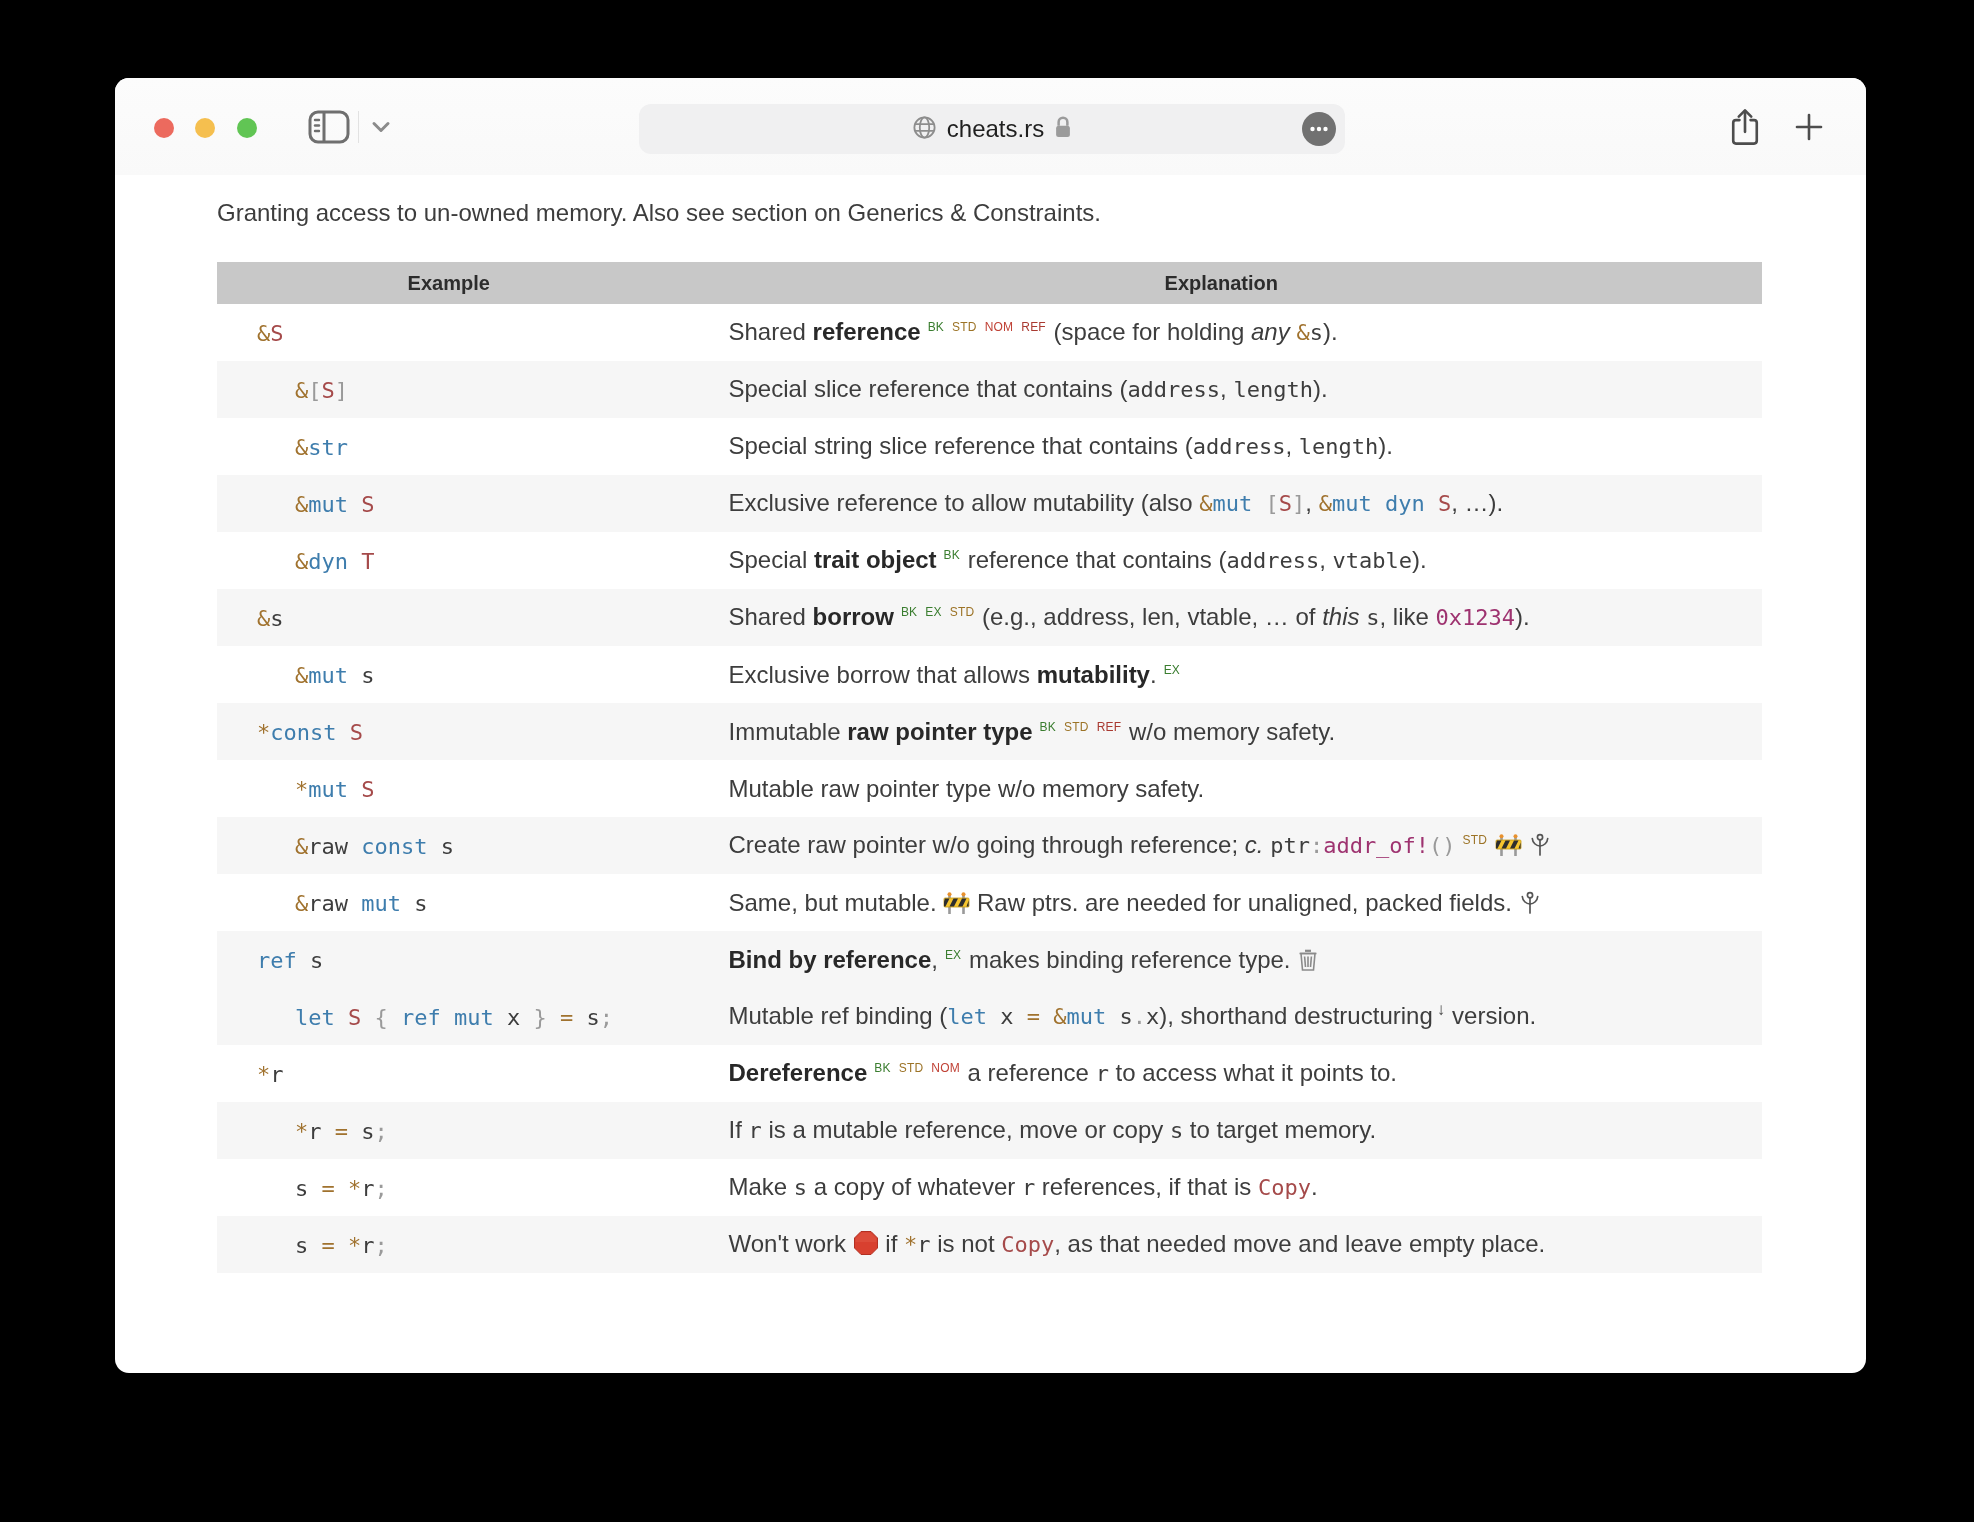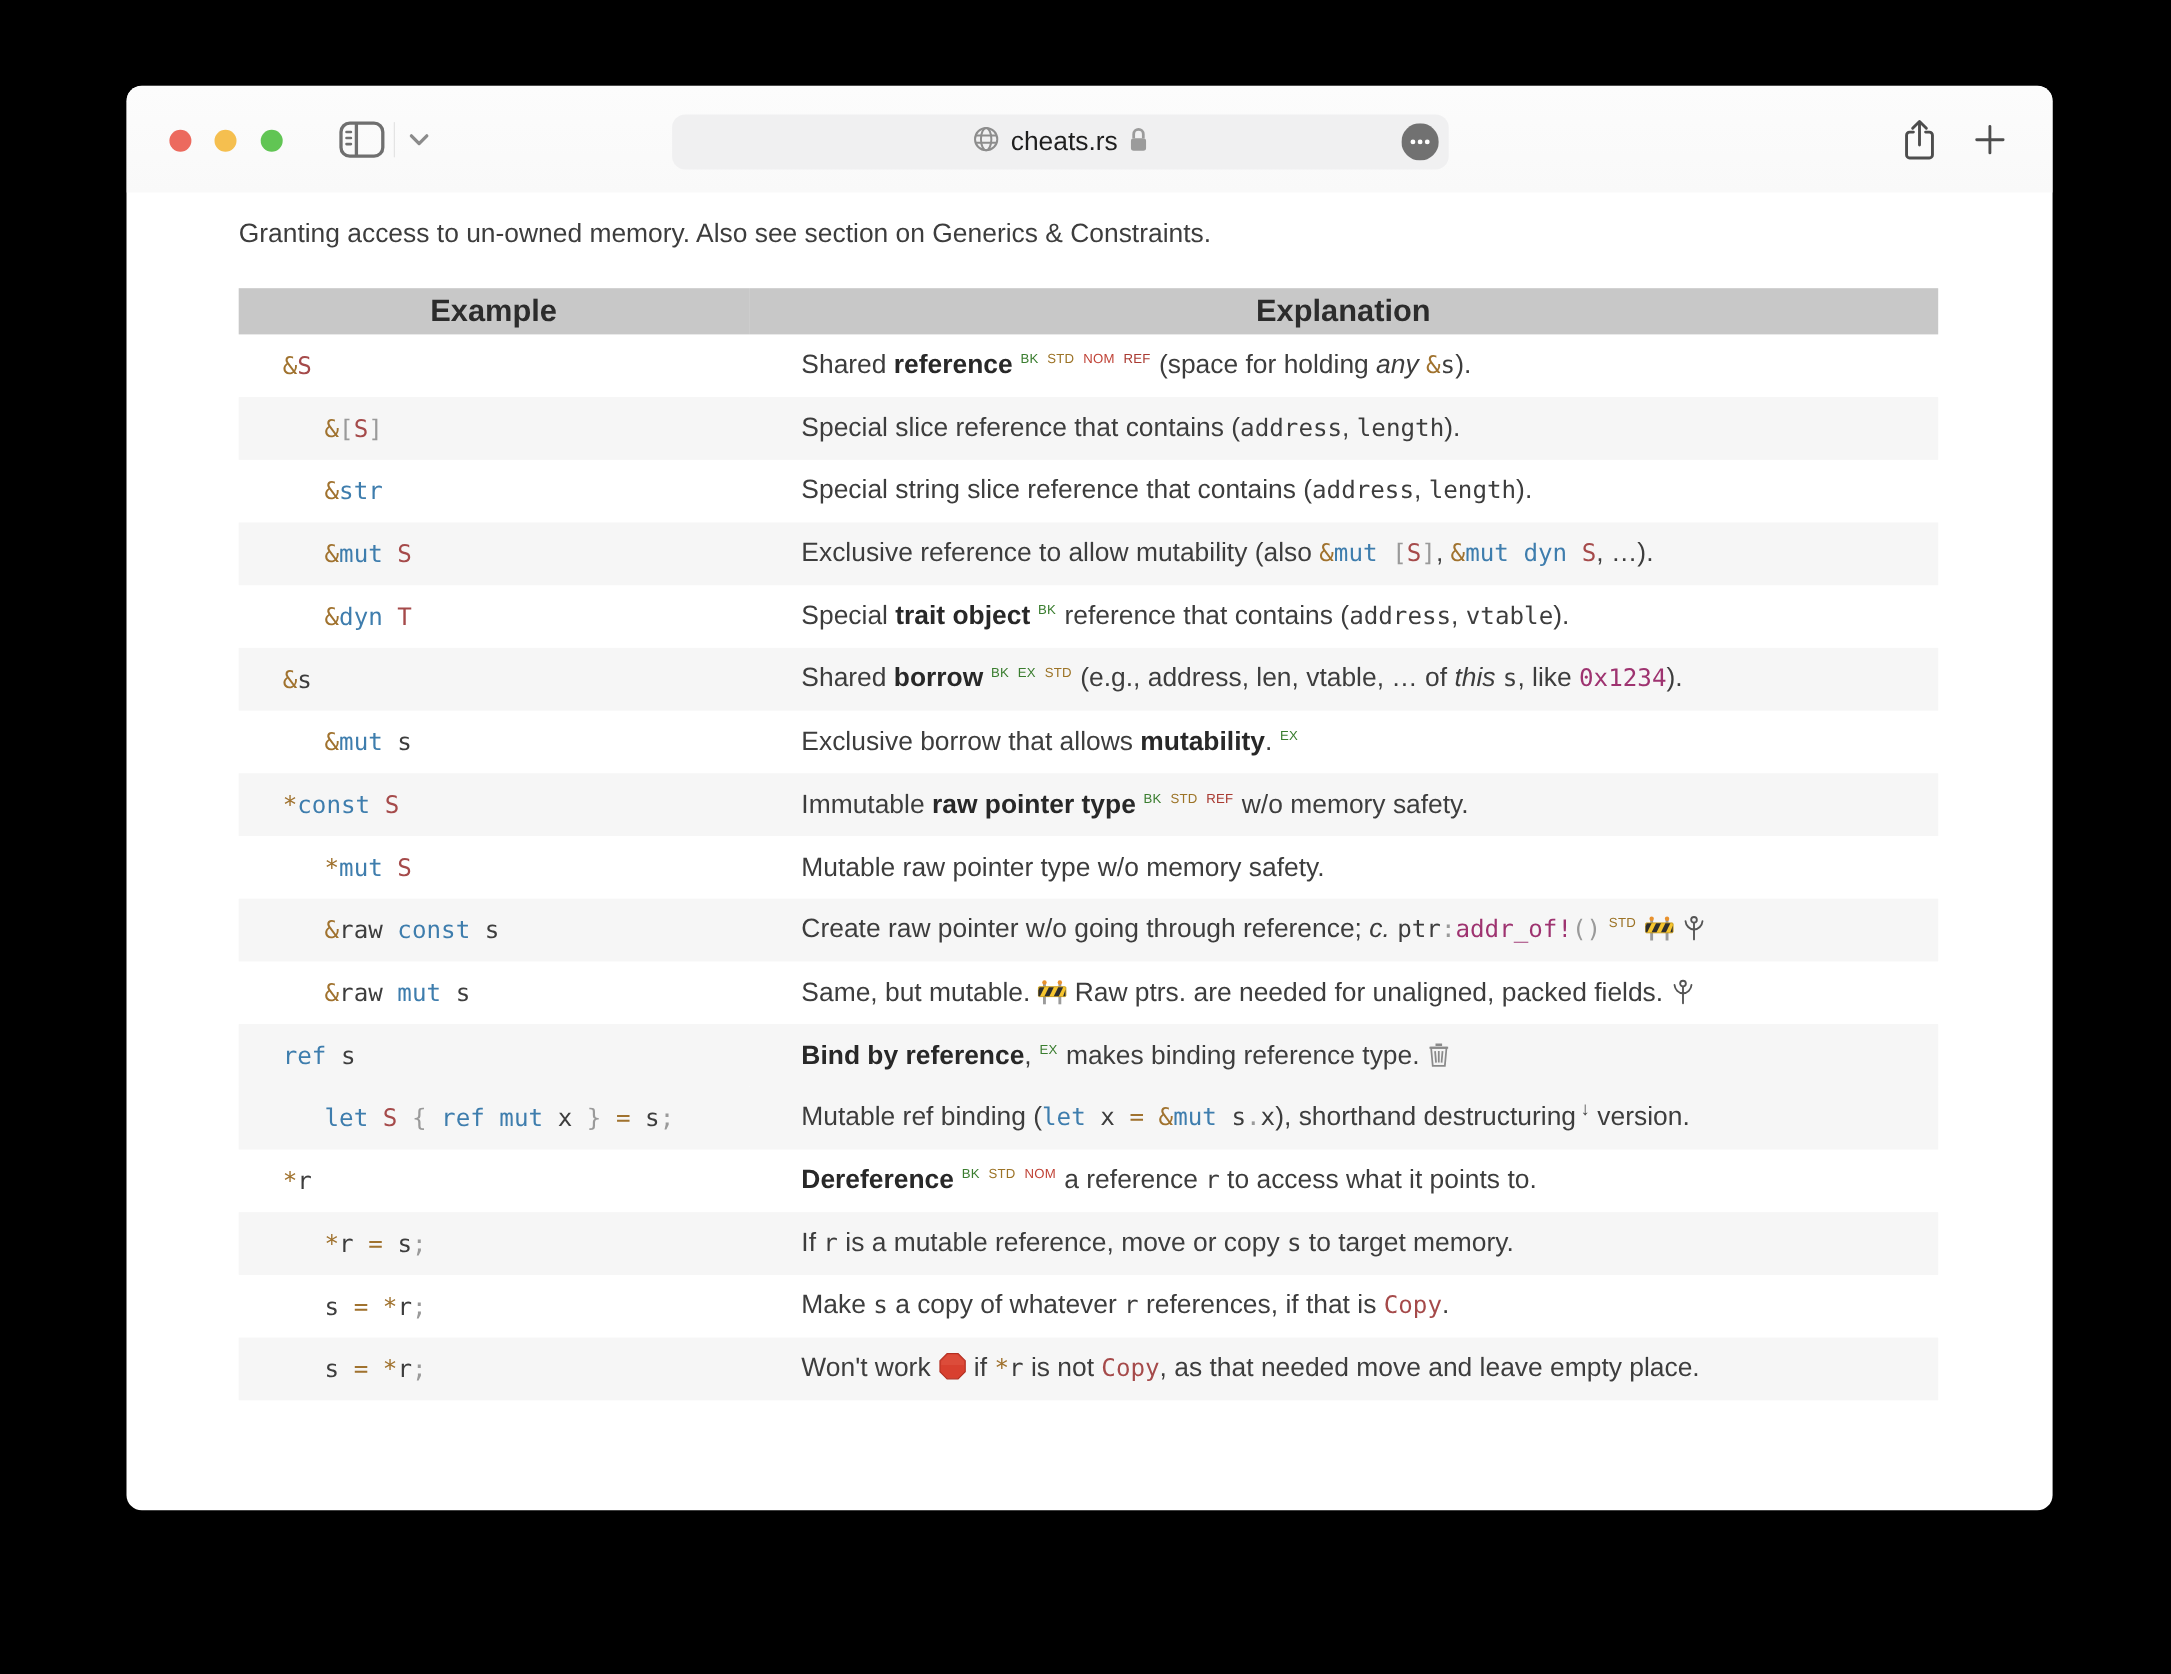--- a/index.html
+++ b/index.html
@@ -15,41 +15,41 @@
   }
   .toolbar{position:relative;height:97px;background:linear-gradient(180deg,#fcfcfc,#f9f9f9);}
   .traffic{position:absolute;top:40px;width:20px;height:20px;border-radius:50%;}
   .t-red{left:39px;background:var(--traffic-red,#ec6a5e);}
   .t-yellow{left:80px;background:var(--traffic-yellow,#f5bf4f);}
   .t-green{left:122px;background:var(--traffic-green,#61c554);}
   .sidebar-btn{position:absolute;left:193px;top:32px;width:42px;height:34px;border:none;background:transparent;padding:0;cursor:default;}
   .tb-divider{position:absolute;left:243px;top:33px;width:1px;height:32px;background:#e2e2e2;}
   .chevron-btn{position:absolute;left:255px;top:43px;width:22px;height:14px;border:none;background:transparent;padding:0;}
   .urlbar{
-    position:absolute;left:496px;top:26px;width:706px;height:50px;
+    position:absolute;left:524px;top:26px;width:706px;height:50px;
     background:#f0f0f1;border-radius:12px;
     display:flex;align-items:center;justify-content:center;gap:9px;
   }
   .url-text{font-size:24px;color:#1f1f1f;}
   .ellipsis-btn{position:absolute;right:9px;top:8px;width:34px;height:34px;border:none;background:transparent;padding:0;}
   .share-btn{position:absolute;left:1612px;top:28px;width:36px;height:42px;border:none;background:transparent;padding:0;}
   .plus-btn{position:absolute;left:1678px;top:33px;width:32px;height:32px;border:none;background:transparent;padding:0;}
   
   .content{padding:0 104px 0 102px;}
   .page-title{
     margin:20px 0 0;font-size:34px;line-height:40px;font-weight:700;
     color:#2e2e2e;letter-spacing:-0.3px;
   }
   .page-subtitle{margin:23px 0 0;font-size:24px;line-height:30px;color:#3d3d3d;}
   table.cheat{
     margin-top:34px;width:100%;border-collapse:collapse;border-spacing:0;
     table-layout:fixed;
   }
   th{
-    background:var(--header-bg,#c8c8c8);height:42px;font-size:28px;font-weight:700;
+    background:var(--header-bg,#c8c8c8);height:42px;font-size:20px;font-weight:700;
     color:#2c2c2c;text-align:center;padding:0;
   }
   th.col-example{width:30%;}
   tr.alt td{background:var(--row-alt-bg,#f6f6f6);}
   td{height:57px;vertical-align:middle;padding:0;font-size:24px;color:var(--text,#3d3d3d);}
   td.code-cell{padding-left:40px;}
   td.code-cell.ind{padding-left:78px;}
   td.expl-cell{padding-left:48px;padding-right:10px;line-height:30px;}
   .code{font-family:"DejaVu Sans Mono","Liberation Mono",monospace;font-size:22px;white-space:pre;}
   .kw{color:var(--kw,#3e7dad);}

